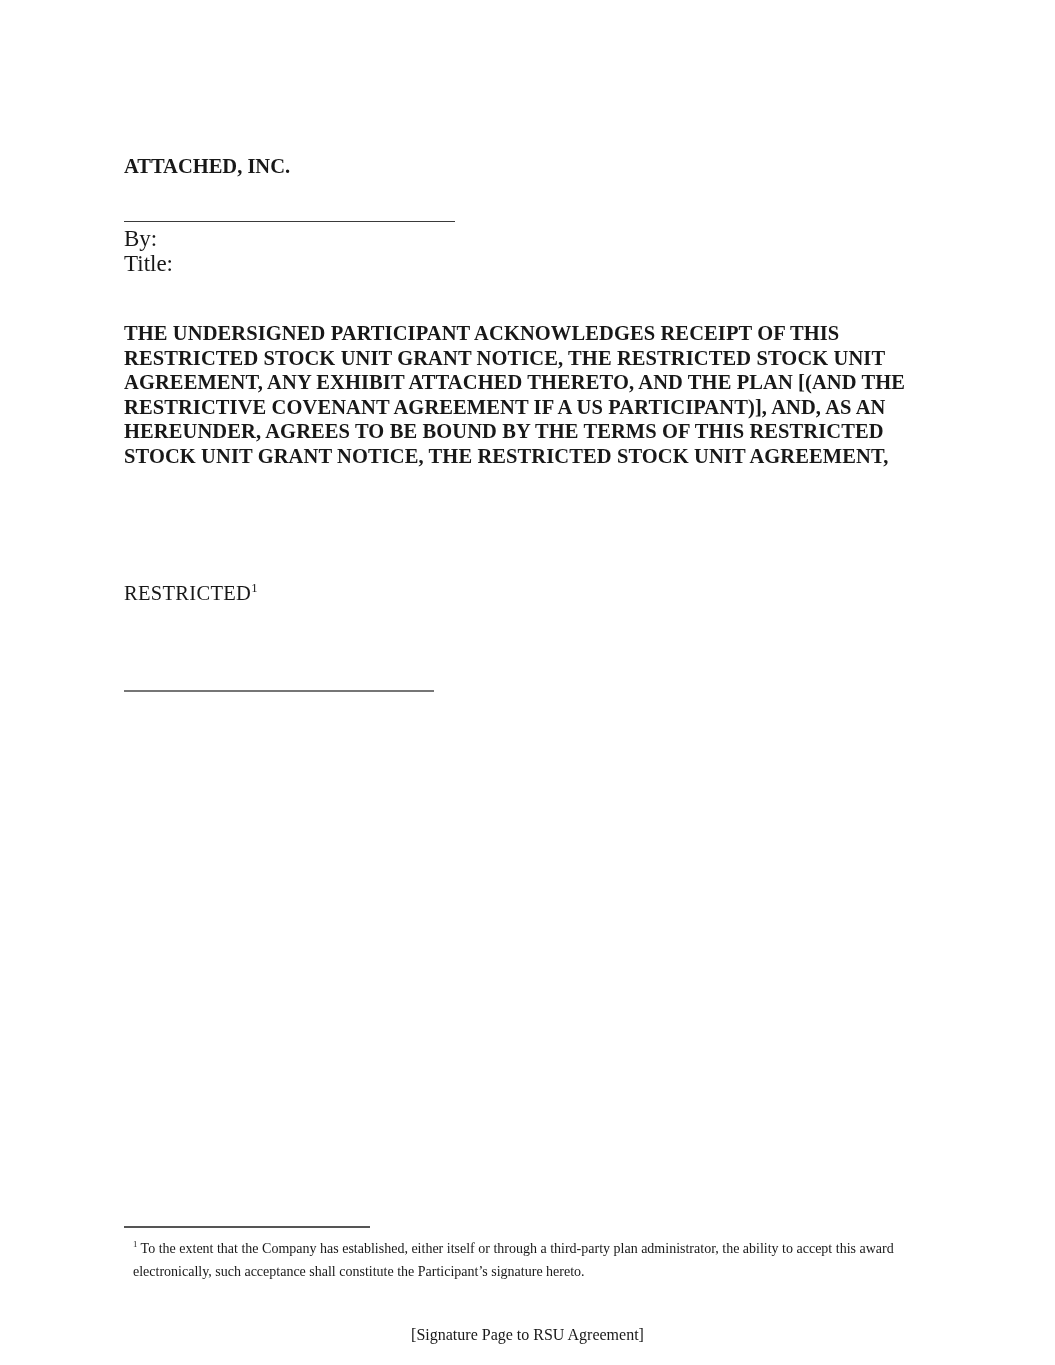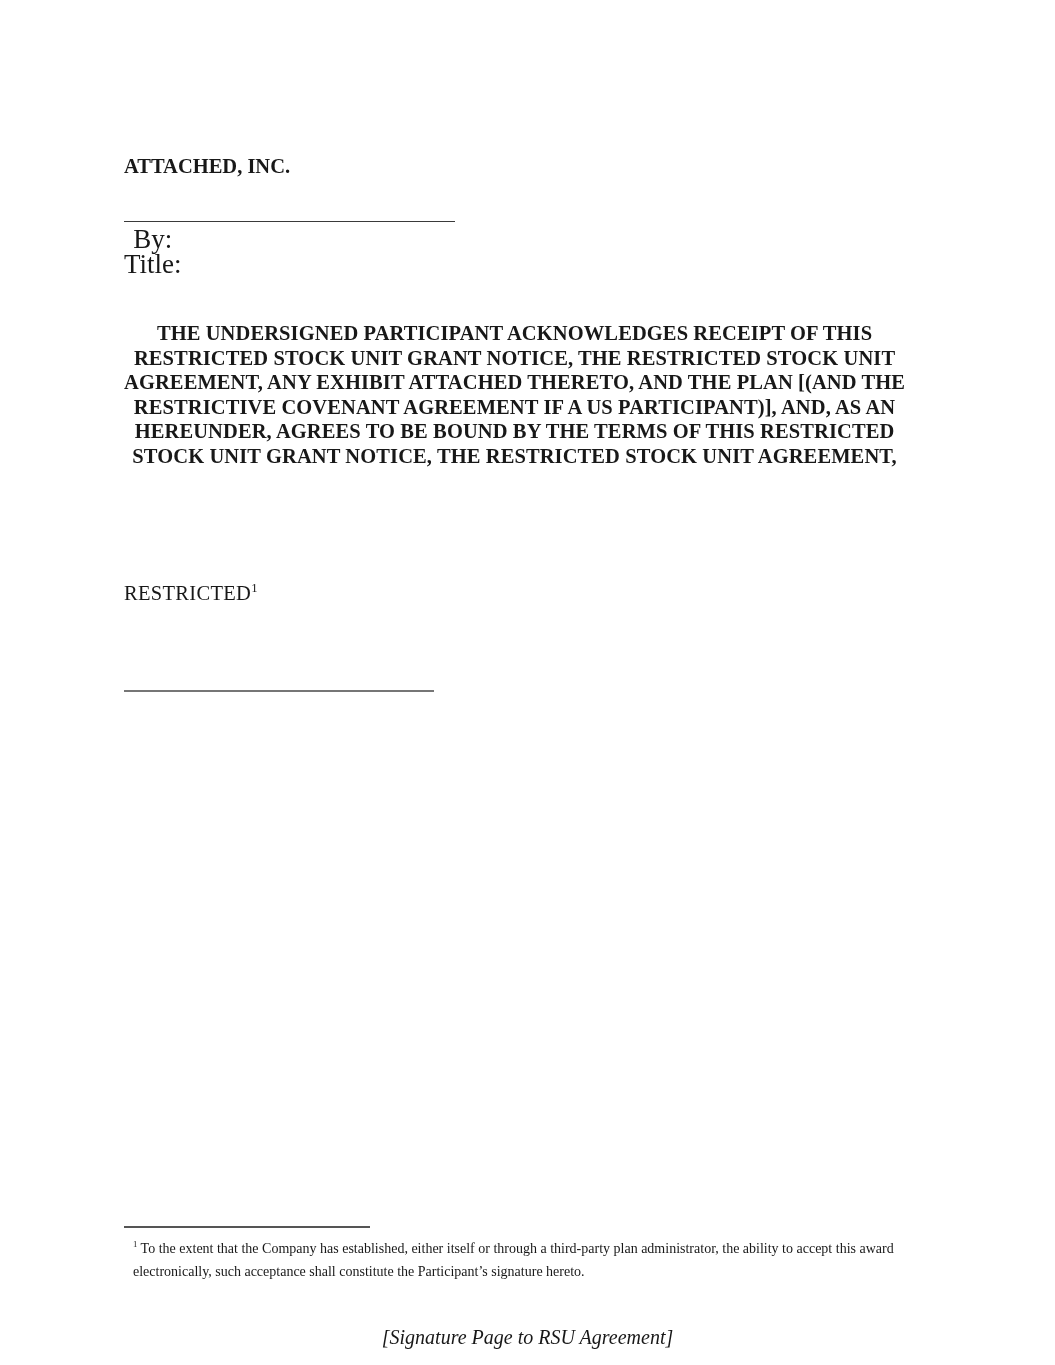--- a/index.html
+++ b/index.html
@@ -40,36 +40,34 @@
   .sigline-participant {
     left: 124px;
     top: 690px;
     width: 310px;
     border-top-color: #767676;
   }
 
   .by-title-block {
     left: 124px;
     top: 227px;
-    font-size: 27px;
+    font-size: 23px;
     line-height: 24.5px;
-    text-align: center;
   }
 
   .ack-paragraph {
     left: 124px;
     top: 321px;
     font-size: 20.5px;
     font-weight: bold;
     line-height: 24.6px;
     letter-spacing: 0.1px;
   }
   .ack-paragraph .para-line {
     white-space: nowrap;
-    text-align: center;
   }
 
   .participant-heading {
     left: 124px;
     top: 582px;
     font-size: 20.5px;
     letter-spacing: 0.3px;
   }
   sup {
     font-size: 62%;
@@ -89,22 +87,21 @@
     width: 836px;
     font-size: 14px;
     line-height: 23px;
   }
 
   .page-footer {
     left: 0;
     top: 1326px;
     width: 100%;
     text-align: center;
-    font-size: 20px;
-    font-style: italic;
+    font-size: 16px;
   }
 </style>
 </head>
 <body>
 
 <div class="page">
 
   <div class="abs company-name">ATTACHED, INC.</div>
 
   <div class="abs sigline sigline-company"></div>

